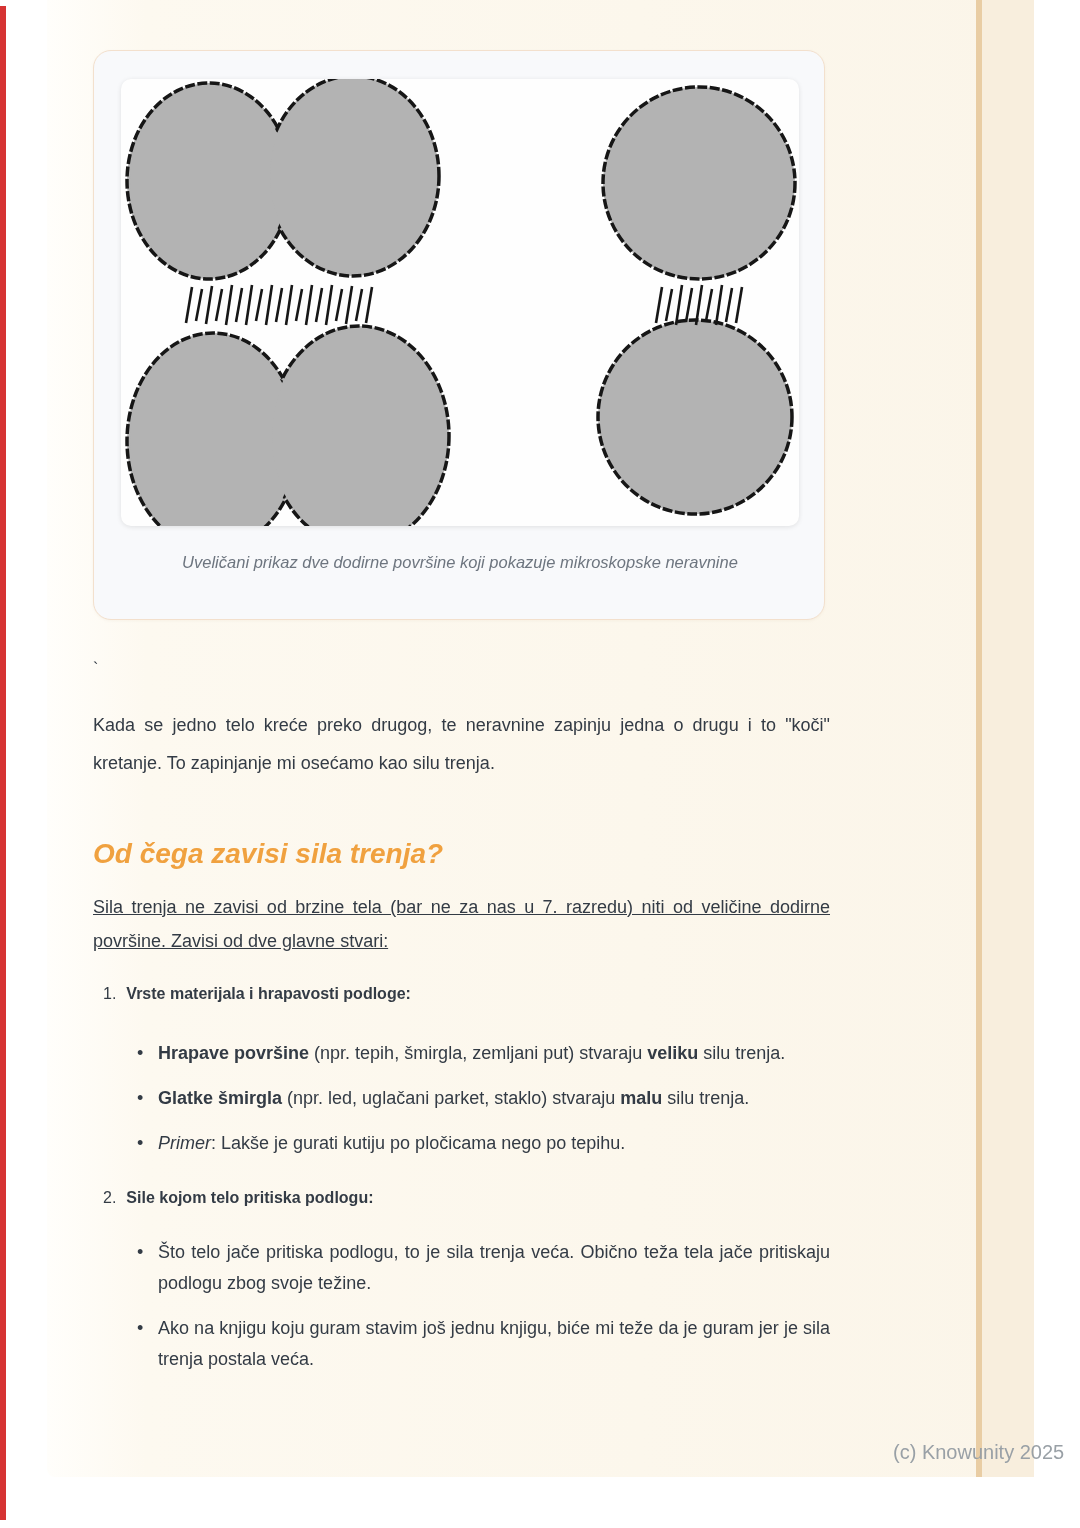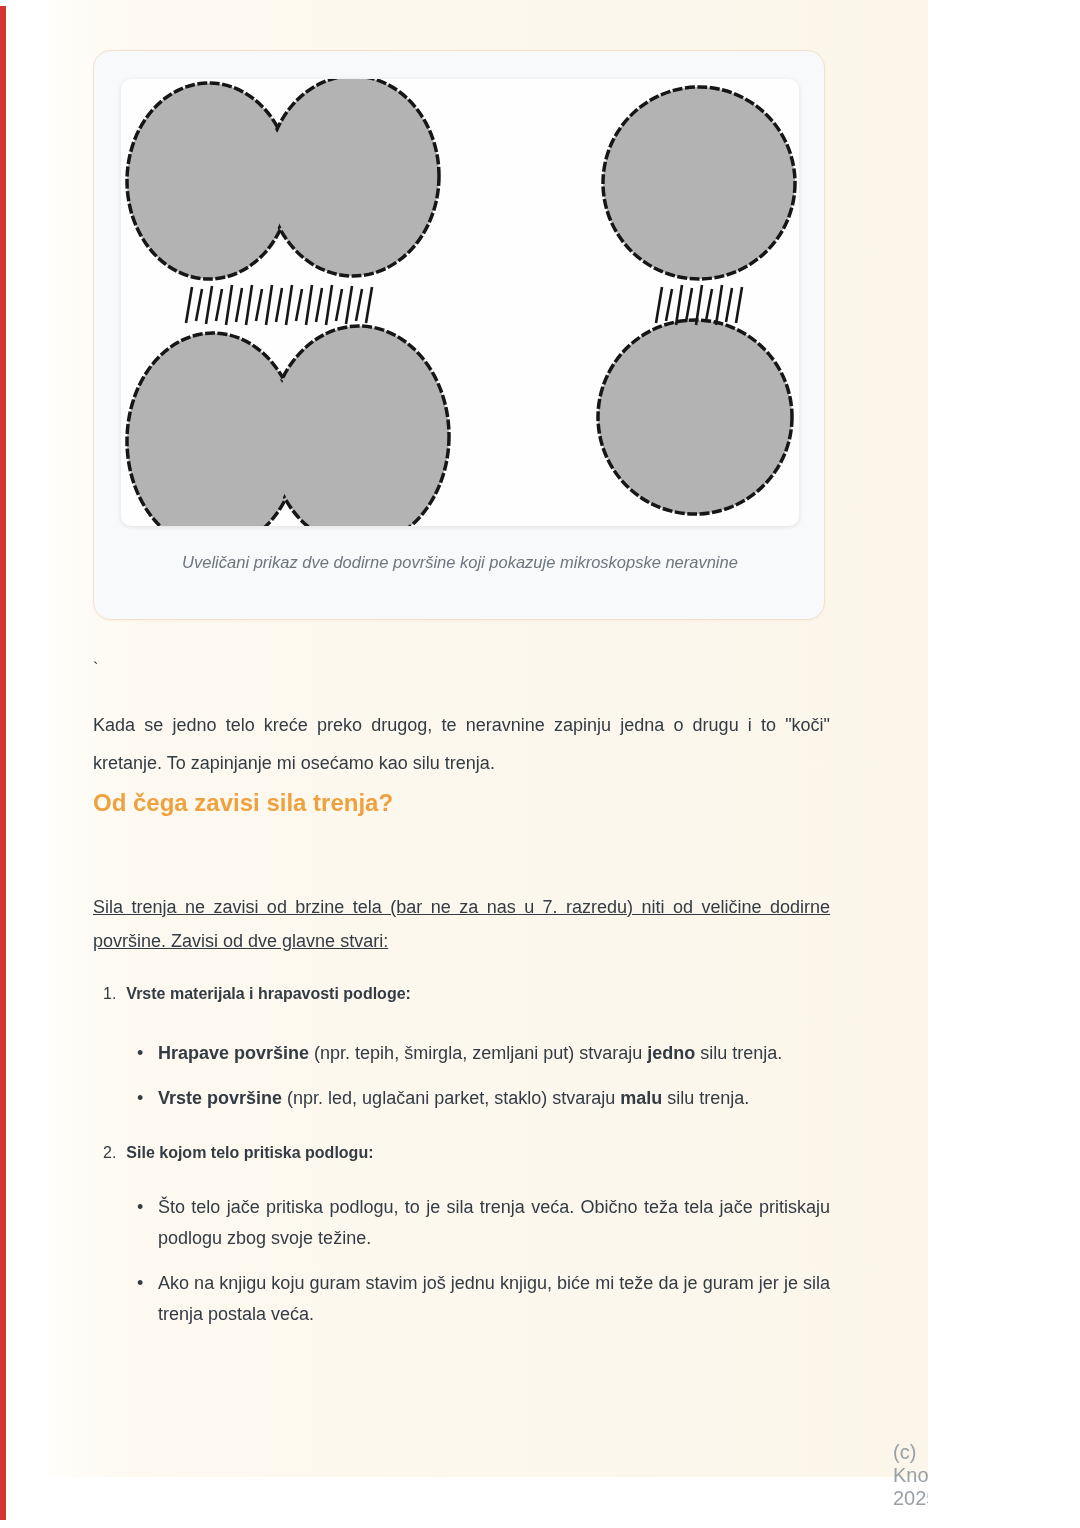--- a/index.html
+++ b/index.html
@@ -1,17 +1,17 @@
 <!DOCTYPE html>
 <html><head>
 <meta charset="utf-8">
 <style>
   html,body{margin:0;padding:0;background:#ffffff;}
   .canvas{
-    position:relative;width:928px;height:1528px;overflow:hidden;
+    position:relative;width:1080px;height:1528px;overflow:hidden;
     font-family:"Liberation Sans",sans-serif;color:#333b45;background:#ffffff;
   }
   
   .page-bg{
     position:absolute;left:47px;top:0;width:987px;height:1477px;
     background:linear-gradient(90deg,#fffefb 0%,#fdf9f0 10%,#fcf7ec 60%,#fbf5e9 100%);
     border-radius:0 0 8px 8px;
   }
   .red-strip{position:absolute;left:0;top:6px;width:6px;height:1514px;background:#d63333;}
   .margin-line{position:absolute;left:976px;top:0;width:6px;height:1477px;background:#e9cda4;}
@@ -32,22 +32,22 @@
   .figure-caption{
     position:absolute;left:27px;top:500px;width:678px;
     text-align:center;font-style:italic;font-size:16.5px;line-height:22px;color:#6d757f;
   }
   
   .stray{position:absolute;left:93px;top:660px;font-size:16px;color:#333b45;}
   .para{position:absolute;left:93px;width:737px;font-size:18px;line-height:38px;
         text-align:justify;margin:0;color:#333b45;}
   .intro{top:706px;}
   .section-heading{
-    position:absolute;left:93px;top:789px;margin:0;
-    font-size:24px;font-weight:700;color:#f0a13f;
+    position:absolute;left:93px;top:838px;margin:0;
+    font-size:28px;font-weight:700;color:#f0a13f;font-style:italic;
   }
   .lead{top:890px;line-height:34px;text-decoration:underline;}
   .olist{position:absolute;left:93px;top:980px;width:737px;}
   .oitem{font-size:16px;line-height:28px;}
   .oitem .num{display:inline-block;padding-left:10px;margin-right:10px;}
   .oitem .btitle{font-weight:700;}
   .bullet{display:flex;margin-top:14px;}
   .bullet .dot{
     width:21px;margin-left:44px;flex:0 0 auto;font-size:18px;line-height:31px;color:#333b45;
   }
@@ -145,28 +145,32 @@
   <p class="para lead">Sila trenja ne zavisi od brzine tela (bar ne za nas u 7. razredu) niti od veličine dodirne površine. Zavisi od dve glavne stvari:</p>
 
   <div class="olist">
 
     <div class="oitem">
       <span class="num">1.</span><span class="btitle">Vrste materijala i hrapavosti podloge:</span>
     </div>
 
     <div class="bullet first">
       <span class="dot"></span>
-      <div class="btext"><span class="bold">Hrapave površine</span><span> (npr. tepih, šmirgla, zemljani put) stvaraju </span><span class="bold">jedno</span><span> silu trenja.</span></div>
+      <div class="btext"><span class="bold">Hrapave površine</span><span> (npr. tepih, šmirgla, zemljani put) stvaraju </span><span class="bold">veliku</span><span> silu trenja.</span></div>
     </div>
 
     <div class="bullet">
       <span class="dot"></span>
-      <div class="btext"><span class="bold">Vrste površine</span><span> (npr. led, uglačani parket, staklo) stvaraju </span><span class="bold">malu</span><span> silu trenja.</span></div>
+      <div class="btext"><span class="bold">Glatke šmirgla</span><span> (npr. led, uglačani parket, staklo) stvaraju </span><span class="bold">malu</span><span> silu trenja.</span></div>
     </div>
 
+    <div class="bullet">
+      <span class="dot"></span>
+      <div class="btext"><span class="ital">Primer</span><span>: Lakše je gurati kutiju po pločicama nego po tepihu.</span></div>
+    </div>
 
     <div class="oitem second">
       <span class="num">2.</span><span class="btitle">Sile kojom telo pritiska podlogu:</span>
     </div>
 
     <div class="bullet after-item">
       <span class="dot"></span>
       <div class="btext">Što telo jače pritiska podlogu, to je sila trenja veća. Obično teža tela jače pritiskaju podlogu zbog svoje težine.</div>
     </div>
 

